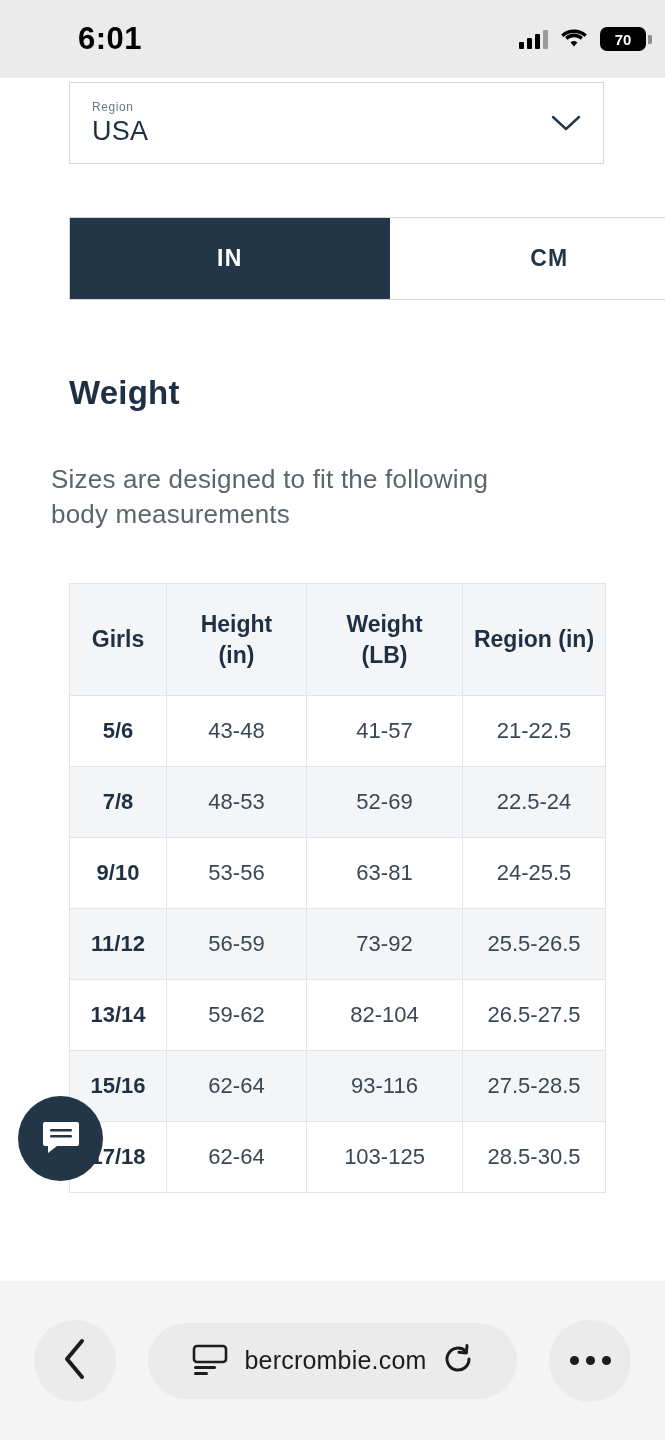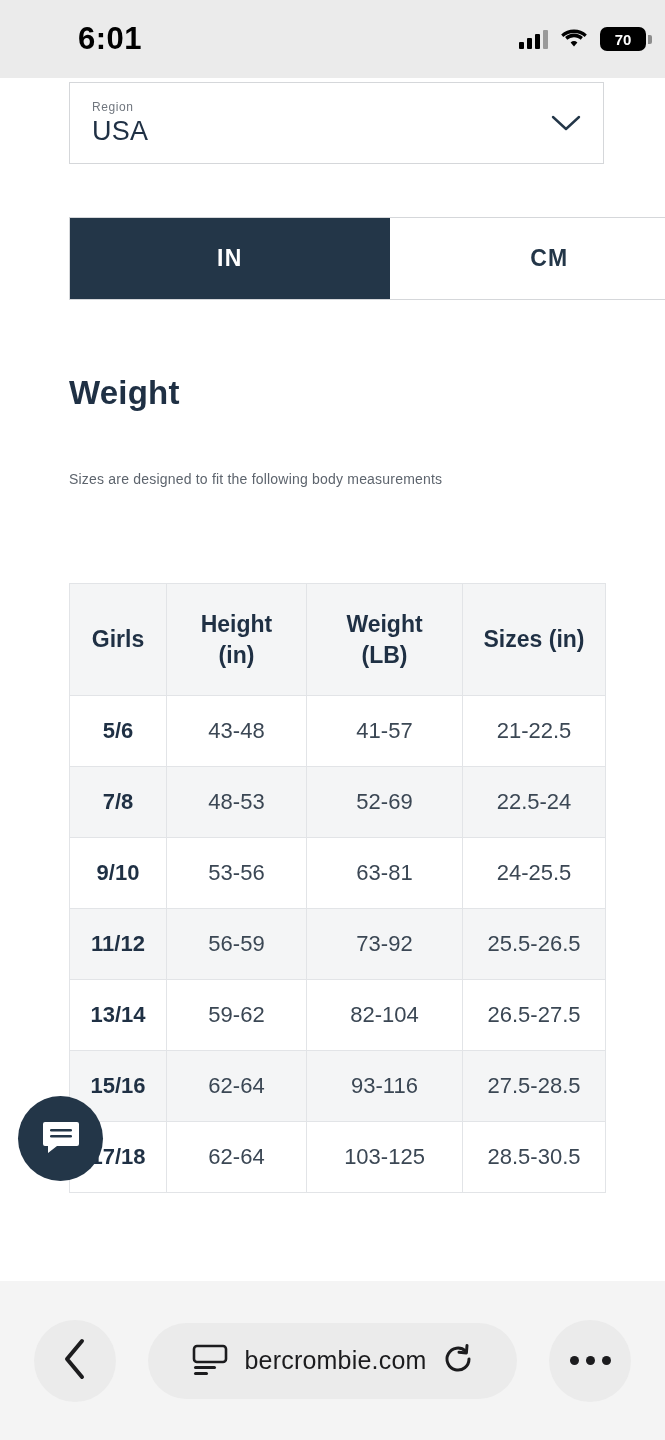--- a/index.html
+++ b/index.html
@@ -129,23 +129,23 @@
     position: absolute;
     left: 69px; top: 296px;
     font-size: 33px;
     font-weight: bold;
     color: #1f3044;
     letter-spacing: 0.2px;
   }
 
   .section-sub {
     position: absolute;
-    left: 69px; top: 384px;
+    left: 51px; top: 384px;
     width: 500px;
-    font-size: 14px;
+    font-size: 26px;
     line-height: 35px;
     color: #5d646d;
     letter-spacing: 0.2px;
   }
 
   
   .size-table {
     position: absolute;
     left: 69px; top: 505px;
     width: 536px;
@@ -305,21 +305,21 @@
           </th>
           <th>
             <span>Height</span><br>
             <span>(in)</span>
           </th>
           <th>
             <span>Weight</span><br>
             <span>(LB)</span>
           </th>
           <th>
-            <span>Sizes (in)</span>
+            <span>Region (in)</span>
           </th>
         </tr>
       </thead>
       <tbody>
         <tr>
           <td class="sizecol">5/6</td>
           <td>43-48</td>
           <td>41-57</td>
           <td>21-22.5</td>
         </tr>

